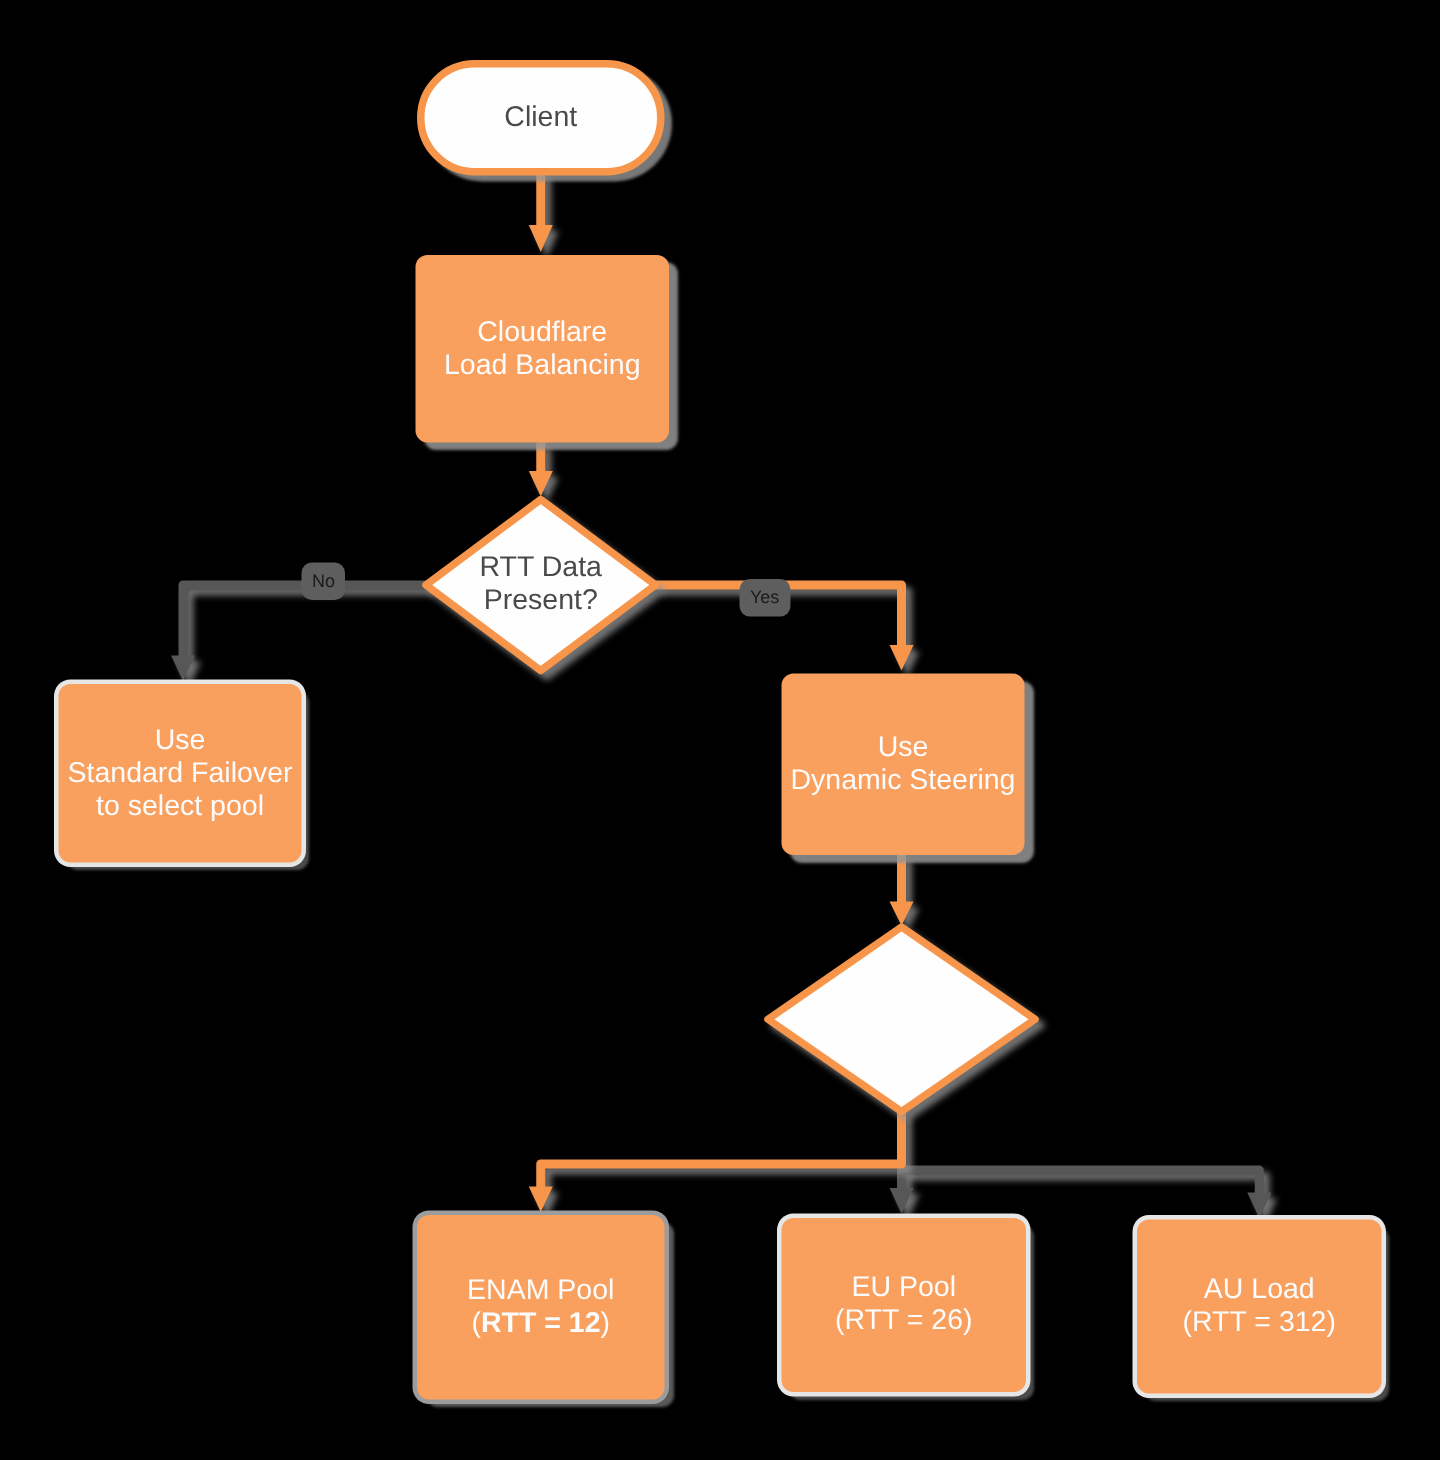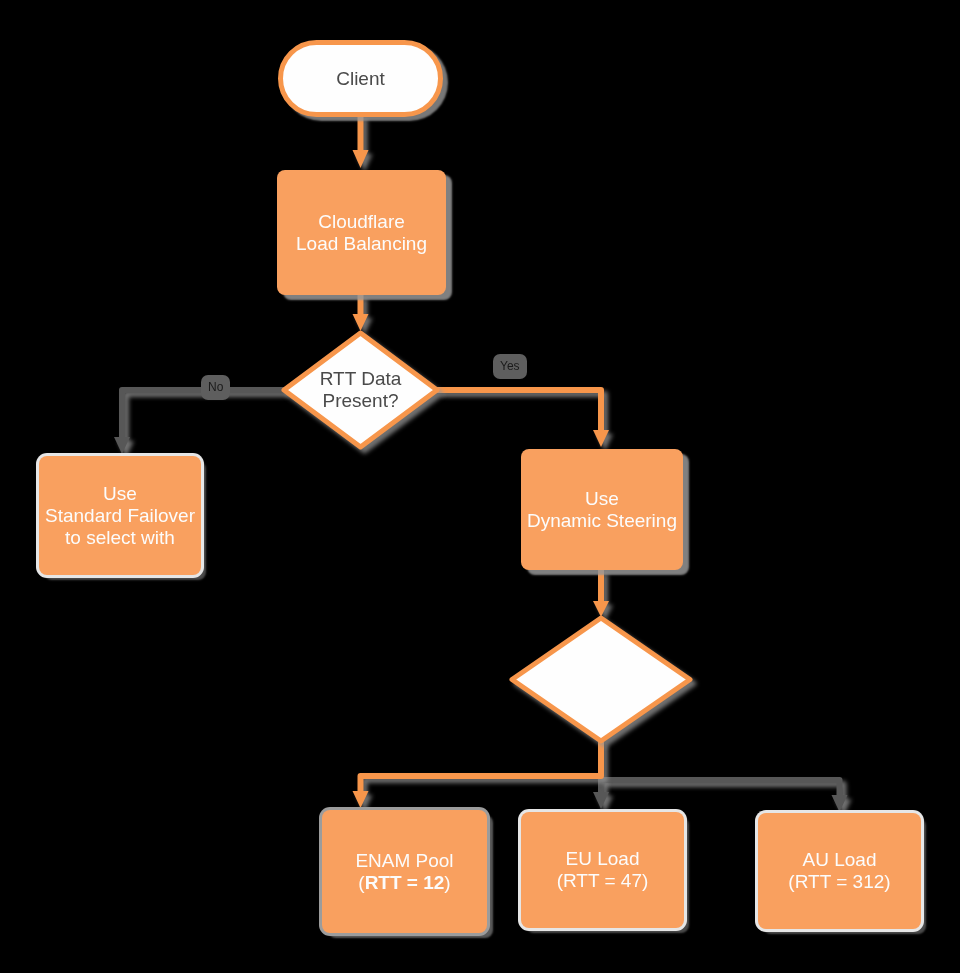--- a/index.html
+++ b/index.html
@@ -5,21 +5,21 @@
   html,body{margin:0;padding:0;background:#000;}
   #canvas{position:relative;width:960px;height:973px;background:#000;overflow:hidden;
           font-family:"Liberation Sans",sans-serif;}
   #wires{position:absolute;left:0;top:0;width:960px;height:973px;}
   .shadow{filter:drop-shadow(4px 4px 2px rgba(150,150,150,0.75));}
   .node{position:absolute;display:flex;flex-direction:column;align-items:center;justify-content:center;
         text-align:center;box-sizing:border-box;}
   .box{background:#F9A05F;border-radius:8px;color:#FCFCFC;font-size:19px;line-height:22px;
        box-shadow:6px 5px 2px rgba(150,150,150,0.85);justify-content:center;}
   .box.lightring{box-shadow:0 0 0 3px #E6E6E6, 5px 5px 2px rgba(150,150,150,0.5);}
-  .box.grayring{box-shadow:0 0 0 3px #9C9C9C, 6px 5px 2px rgba(150,150,150,0.6);margin-left:44px;}
+  .box.grayring{box-shadow:0 0 0 3px #9C9C9C, 6px 5px 2px rgba(150,150,150,0.6);}
   .stadium{background:#FEFEFE;border:5px solid #F7964B;border-radius:39px;color:#4A4A4A;
            font-size:19px;box-shadow:5px 4px 2px rgba(150,150,150,0.8);}
   .dtext{position:absolute;display:flex;flex-direction:column;align-items:center;justify-content:center;
          text-align:left;color:#4A4A4A;font-size:19px;line-height:22px;}
   .edge-label{position:absolute;background:#5E5E5E;color:#1A1A1A;font-size:12px;line-height:13px;
               padding:6px 7px;border-radius:7px;text-align:center;}
   .b{font-weight:bold;}
 </style>
 </head>
 <body>
@@ -80,42 +80,42 @@
     <div>Cloudflare</div>
     <div>Load Balancing</div>
   </div>
 
   <div class="dtext" style="left:287px;top:355px;width:147px;height:70px;">
     <div>RTT Data</div>
     <div>Present?</div>
   </div>
 
   <div class="edge-label" style="left:201px;top:375px;">No</div>
-  <div class="edge-label" style="left:493px;top:354px;">Yes</div>
+  <div class="edge-label" style="left:493px;top:386px;">Yes</div>
 
   <div class="node box lightring" style="left:39px;top:456px;width:162px;height:119px;">
     <div>Use</div>
     <div>Standard Failover</div>
-    <div>to select with</div>
+    <div>to select pool</div>
   </div>
 
   <div class="node box" style="left:521px;top:449px;width:162px;height:121px;">
     <div>Use</div>
     <div>Dynamic Steering</div>
   </div>
 
 
   <div class="node box grayring" style="left:278px;top:810px;width:165px;height:123px;">
     <div>ENAM Pool</div>
     <div><span>(</span><span class="b">RTT = 12</span><span>)</span></div>
   </div>
 
   <div class="node box lightring" style="left:521px;top:812px;width:163px;height:116px;">
-    <div>EU Load</div>
-    <div>(RTT = 47)</div>
+    <div>EU Pool</div>
+    <div>(RTT = 26)</div>
   </div>
 
   <div class="node box lightring" style="left:758px;top:813px;width:163px;height:116px;">
     <div>AU Load</div>
     <div>(RTT = 312)</div>
   </div>
 
 </div>
 
 </body></html>

